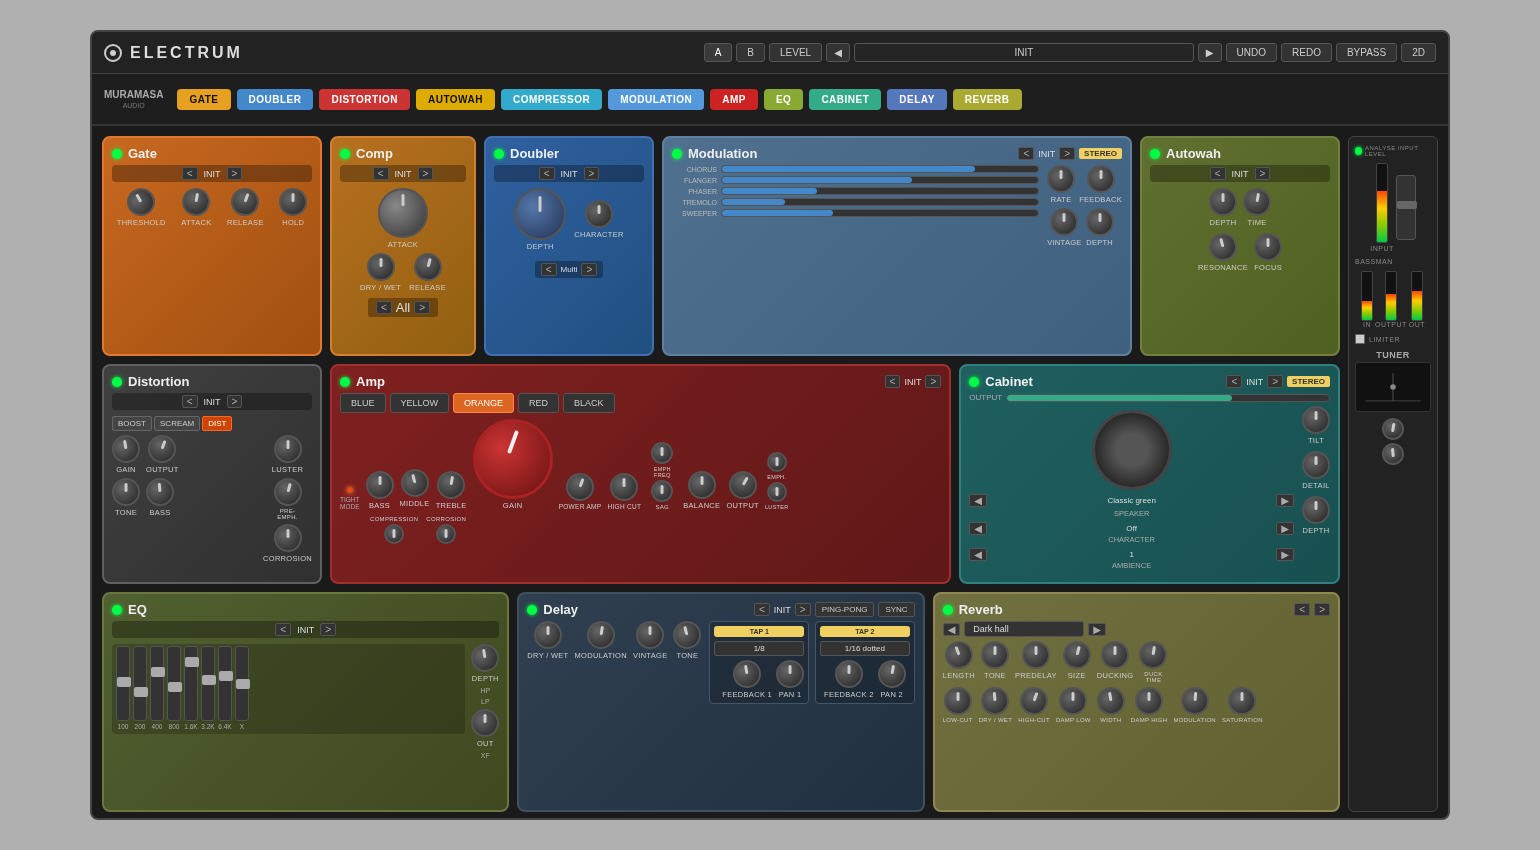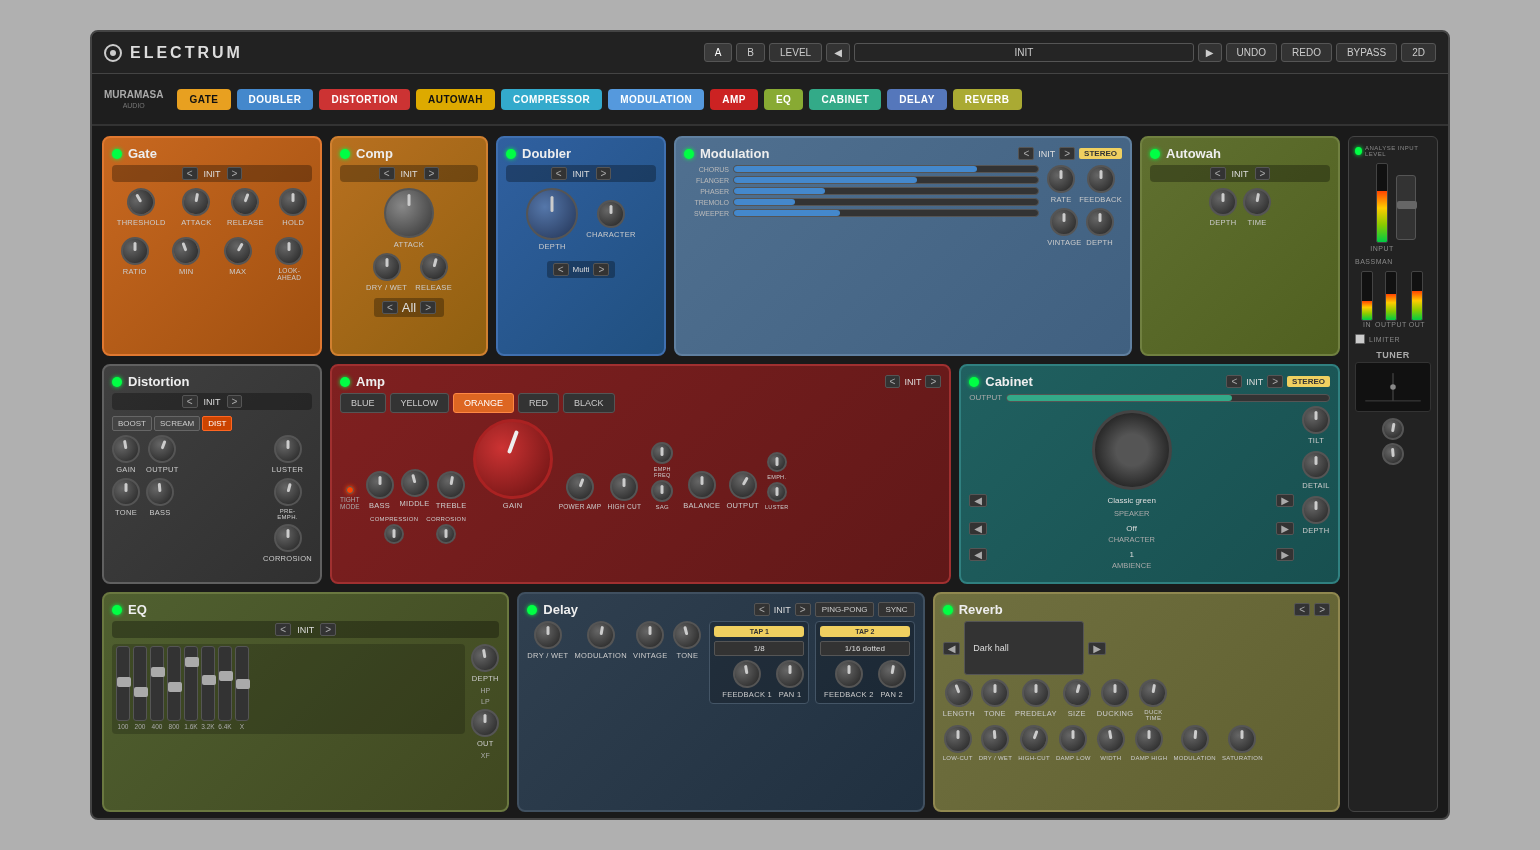--- a/index.html
+++ b/index.html
@@ -255,21 +255,21 @@
     }
     .gate-knobs-row2 {
       display: flex;
       gap: 6px;
       justify-content: space-around;
     }
 
     
     .comp-module {
       background: linear-gradient(135deg, #b87020 0%, #906010 100%);
-      width: 158px;
+      width: 146px;
       border: 2px solid #d08030;
     }
 
     
     .doubler-module {
       background: linear-gradient(135deg, #3060a0 0%, #205080 100%);
       width: 170px;
       border: 2px solid #4070b0;
     }
 
@@ -496,21 +496,21 @@
       font-size: 10px;
       border-radius: 2px;
       cursor: pointer;
     }
 
     .reverb-selector {
       background: #333;
       border: 1px solid #555;
       color: #ddd;
       font-size: 9px;
-      padding: 21px 8px;
+      padding: 2px 8px;
       border-radius: 3px;
       display: flex;
       align-items: center;
       justify-content: space-between;
       min-width: 120px;
     }
 
     .limiter-row {
       display: flex;
       align-items: center;
@@ -662,38 +662,20 @@
             </div>
             <div class="knob-group">
               <div class="knob knob-sm" style="transform:rotate(20deg)"></div>
               <div class="knob-label">RELEASE</div>
             </div>
             <div class="knob-group">
               <div class="knob knob-sm"></div>
               <div class="knob-label">HOLD</div>
             </div>
           </div>
-          <div class="gate-knobs-row2" style="margin-top:6px;">
-            <div class="knob-group">
-              <div class="knob knob-sm"></div>
-              <div class="knob-label">RATIO</div>
-            </div>
-            <div class="knob-group">
-              <div class="knob knob-sm" style="transform:rotate(-20deg)"></div>
-              <div class="knob-label">MIN</div>
-            </div>
-            <div class="knob-group">
-              <div class="knob knob-sm" style="transform:rotate(30deg)"></div>
-              <div class="knob-label">MAX</div>
-            </div>
-            <div class="knob-group">
-              <div class="knob knob-sm"></div>
-              <div class="knob-label" style="font-size:6.5px;">LOOK-<br>AHEAD</div>
-            </div>
-          </div>
         </div>
 
         <div class="module comp-module">
           <div class="module-header">
             <div class="module-led led-green"></div>
             <span class="module-title">Comp</span>
           </div>
           <div class="module-preset-bar">
             <span class="preset-arrow nav-arrow">&lt;</span>
             <span class="preset-name">INIT</span>
@@ -833,20 +815,30 @@
             <span class="preset-arrow nav-arrow">&gt;</span>
           </div>
           <div style="display:flex;gap:6px;justify-content:center;margin-bottom:6px;">
             <div class="knob-group">
               <div class="knob knob-sm"></div>
               <div class="knob-label">DEPTH</div>
             </div>
             <div class="knob-group">
               <div class="knob knob-sm" style="transform:rotate(10deg)"></div>
               <div class="knob-label">TIME</div>
+            </div>
+          </div>
+          <div style="display:flex;gap:6px;justify-content:center;">
+            <div class="knob-group">
+              <div class="knob knob-sm" style="transform:rotate(-15deg)"></div>
+              <div class="knob-label">RESONANCE</div>
+            </div>
+            <div class="knob-group">
+              <div class="knob knob-sm"></div>
+              <div class="knob-label">FOCUS</div>
             </div>
           </div>
         </div>
       </div>
 
       <div class="fx-row">
 
         <div class="module distortion-module">
           <div class="module-header">
             <div class="module-led led-green"></div>

